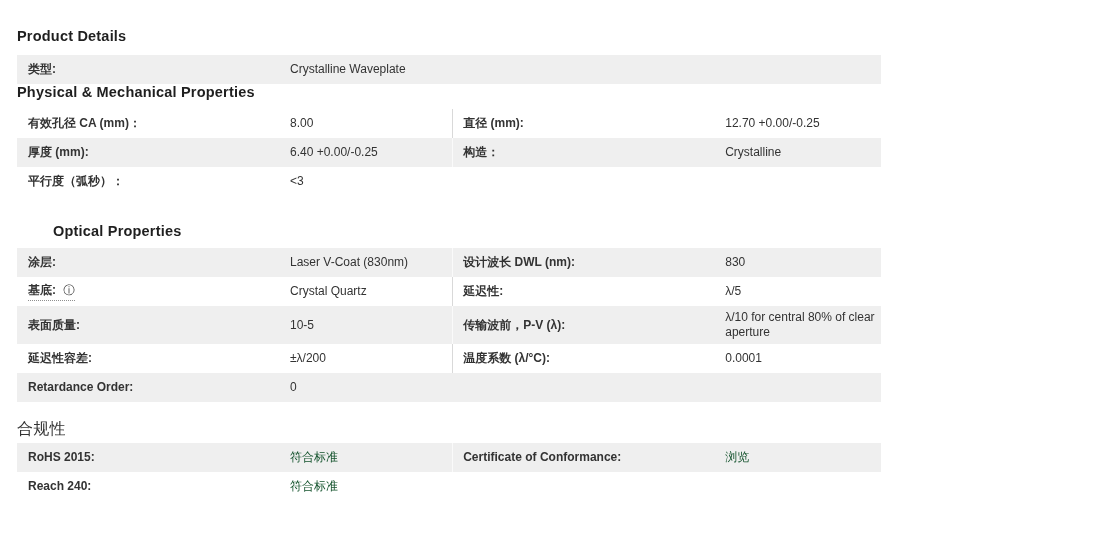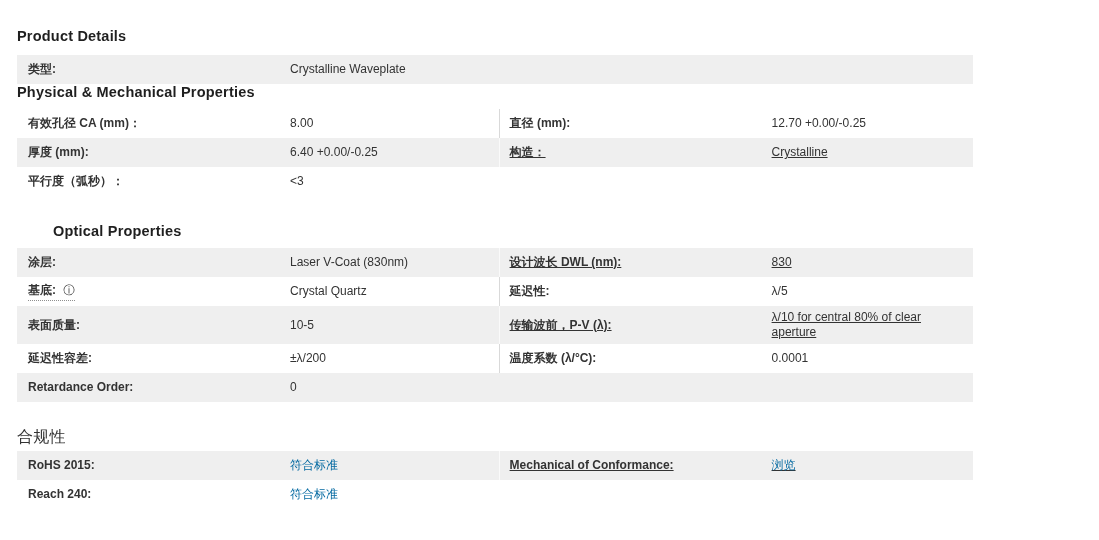--- a/index.html
+++ b/index.html
@@ -14,41 +14,41 @@
   .section-title {
     margin: 0 0 11px 0;
     font-size: 14.5px; line-height: 16px;
     font-weight: 700; color: #1f1f1f;
     letter-spacing: 0.2px;
   }
   .section-title.mb9 { margin-bottom: 9px; }
   .section-title.mt-physical { }
   .section-title.mt-optical { margin-top: 27px; margin-left: 36px; }
   .section-title.cn {
-    margin-top: 26px; margin-bottom: 5px;
+    margin-top: 18px; margin-bottom: 5px;
     font-size: 16px; line-height: 18px; font-weight: 400; color: #333333;
   }
 
-  .spec-table { width: 956px; }
+  .spec-table { width: 864px; }
   .row { display: flex; align-items: stretch; min-height: 29px; background: #ffffff; }
   .row.shaded { background: #efefef; }
 
   .cell { display: flex; align-items: center; width: 538px; padding: 4px 6px 4px 11px; }
   .cell.right { width: 530px; padding-left: 10px; }
   .cell.right.divided { border-left: 1px solid #d9d9d9; }
-  .row.shaded .cell.right.divided { border-left-color: #fafafa; text-decoration: underline; }
+  .row.shaded .cell.right.divided { border-left-color: #fafafa; }
 
   .label {
     flex: 0 0 262px; width: 262px;
     font-size: 12px; font-weight: 700; color: #333333;
     line-height: 15px;
   }
   .value { font-size: 12px; color: #333333; line-height: 15px; }
 
-  a.value.link { color: #0369a1; text-decoration: none; cursor: pointer; }
+  a.value.link { color: #14532d; text-decoration: none; cursor: pointer; }
 
   .tooltip-trigger {
     display: inline-block;
     border-bottom: 1px dotted #8f8f8f;
     padding-bottom: 2px;
     cursor: help;
   }
   .info-icon {
     font-weight: 400; font-size: 11.5px; color: #333333;
     margin-left: 4px;
@@ -176,21 +176,21 @@
   <section>
     <h2 class="section-title cn">合规性</h2>
     <div class="spec-table">
 
       <div class="row shaded">
         <div class="cell">
           <span class="label">RoHS 2015:</span>
           <a class="value link">符合标准</a>
         </div>
         <div class="cell right divided">
-          <span class="label">Mechanical of Conformance:</span>
+          <span class="label">Certificate of Conformance:</span>
           <a class="value link">浏览</a>
         </div>
       </div>
 
       <div class="row">
         <div class="cell">
           <span class="label">Reach 240:</span>
           <a class="value link">符合标准</a>
         </div>
         <div class="cell right"></div>

